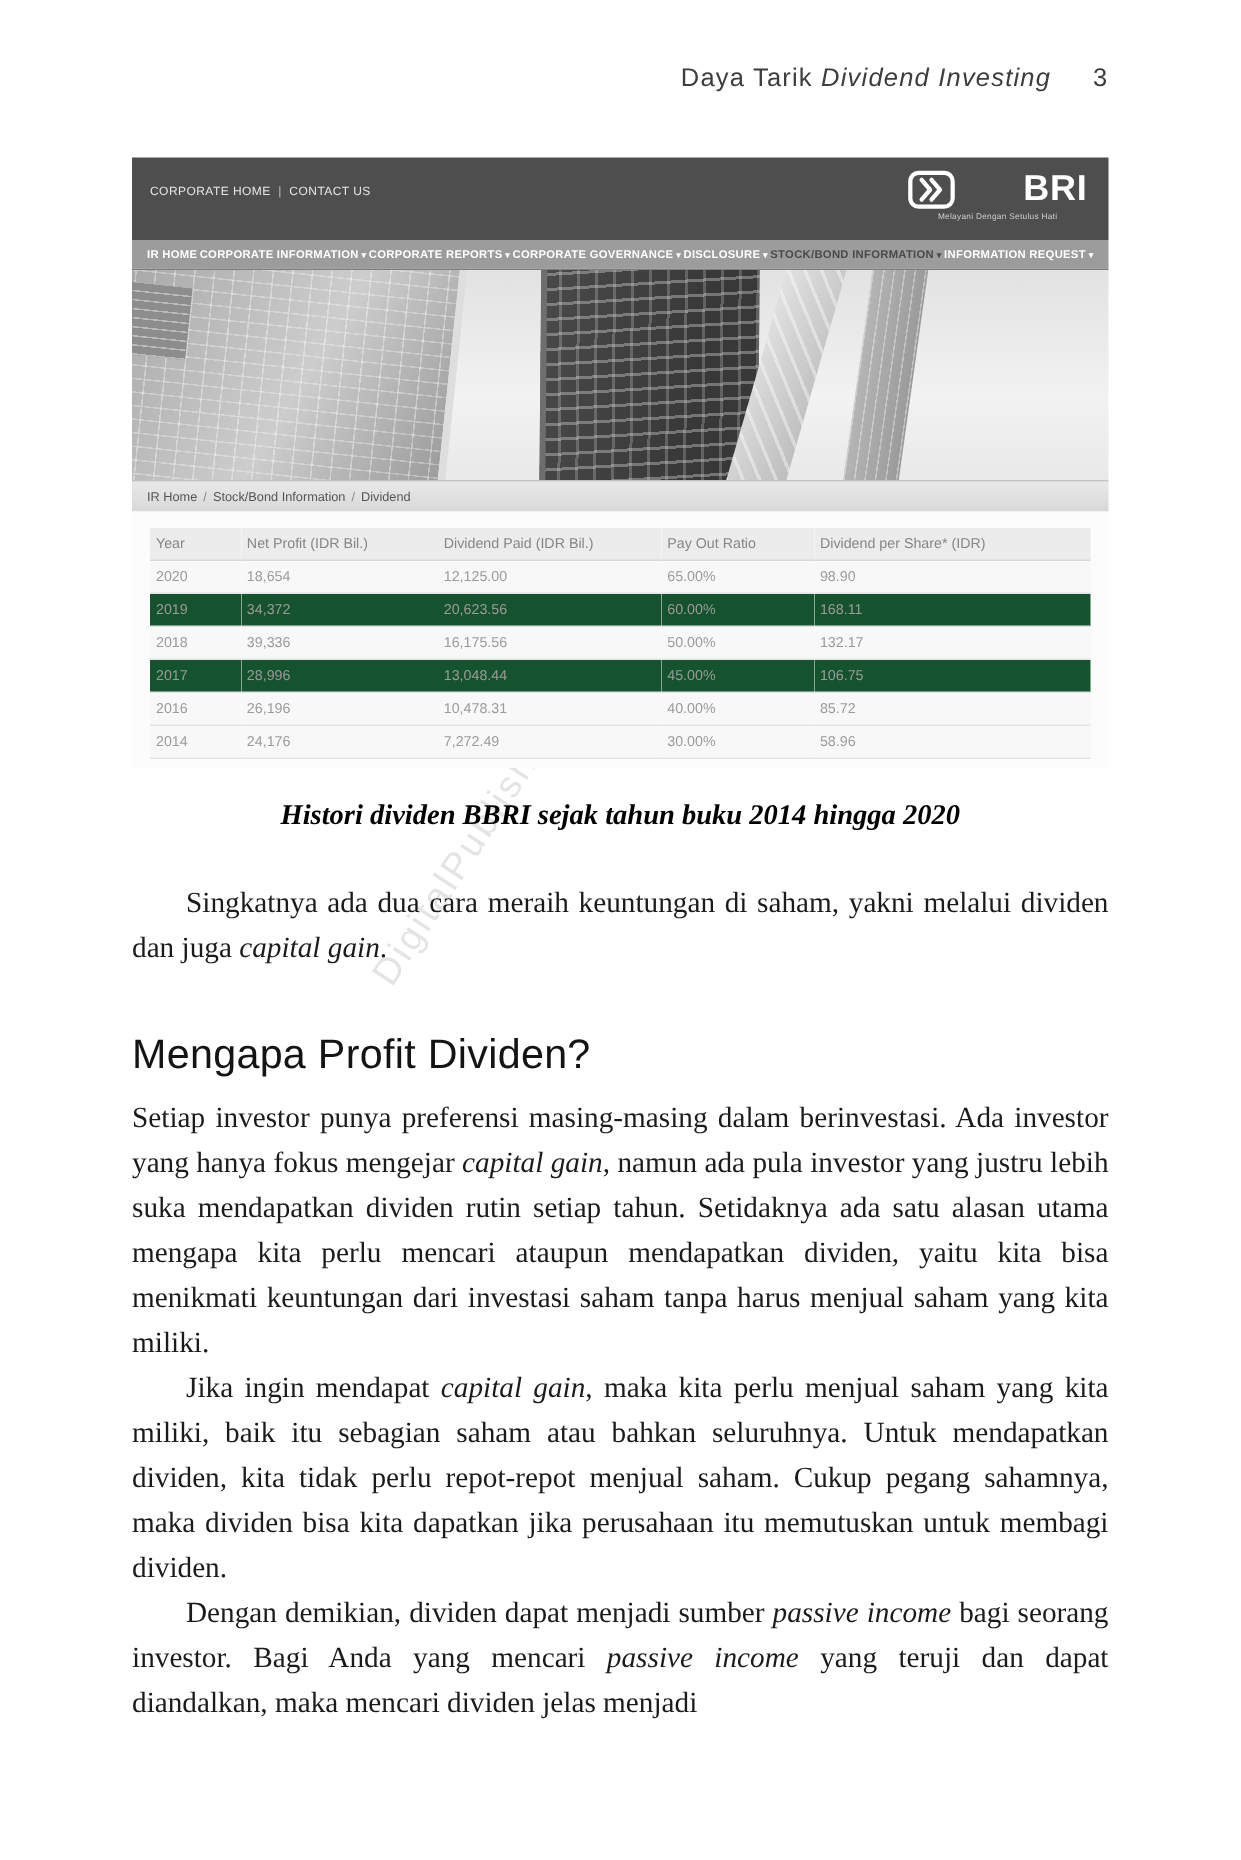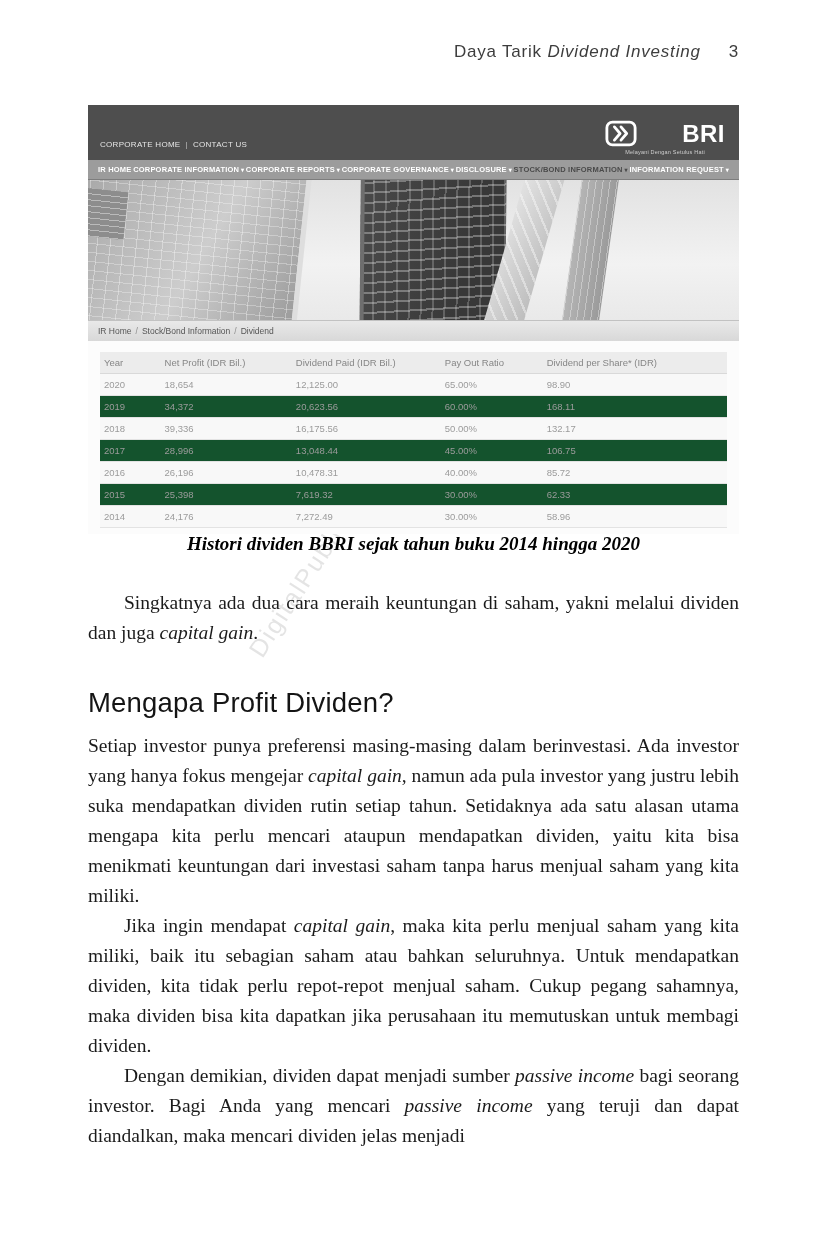--- a/index.html
+++ b/index.html
@@ -11,21 +11,21 @@
     font-family:"Liberation Sans",sans-serif;font-weight:300;font-size:17px;
     color:#3d3d3d;letter-spacing:.8px;}
   .page-header em{font-style:italic;}
   .page-header .pgnum{margin-left:28px;}
 
   
   .screenshot{position:absolute;left:88px;top:105px;width:651px;
     font-family:"Liberation Sans",sans-serif;background:#fdfdfd;}
 
   .topbar{height:55px;background:#4e4e4e;display:flex;justify-content:space-between;
-    align-items:flex-end;padding:0 14px 5px 12px;box-sizing:border-box;}
+    align-items:center;padding:0 14px 5px 12px;box-sizing:border-box;}
   .top-links{font-size:8px;color:#e6e6e6;letter-spacing:.3px;margin-bottom:6px;}
   .top-links .sep{margin:0 5px;color:#bdbdbd;}
   .top-links span{cursor:default;}
   .logo-wrap{display:flex;flex-direction:column;align-items:center;}
   .logo-row{display:flex;align-items:center;gap:3px;}
   .logo-row svg{display:block;}
   .logo-text{color:#ffffff;font-size:24px;font-weight:bold;letter-spacing:.5px;
     font-family:"Liberation Sans",sans-serif;line-height:1;margin-left:42px;}
   .logo-tagline{font-size:5.5px;color:#cfcfcf;margin-top:2px;letter-spacing:.2px;}
 
@@ -199,27 +199,20 @@
               <td class="ar c3">45.00%</td>
               <td class="ar c4">106.75</td>
             </tr>
             <tr class="plain">
               <td class="al c0">2016</td>
               <td class="ar c1">26,196</td>
               <td class="ar c2">10,478.31</td>
               <td class="ar c3">40.00%</td>
               <td class="ar c4">85.72</td>
             </tr>
-            <tr class="stripe">
-              <td class="al c0">2015</td>
-              <td class="ar c1">25,398</td>
-              <td class="ar c2">7,619.32</td>
-              <td class="ar c3">30.00%</td>
-              <td class="ar c4">62.33</td>
-            </tr>
             <tr class="plain">
               <td class="al c0">2014</td>
               <td class="ar c1">24,176</td>
               <td class="ar c2">7,272.49</td>
               <td class="ar c3">30.00%</td>
               <td class="ar c4">58.96</td>
             </tr>
           </tbody>
       </table>
     </div>

